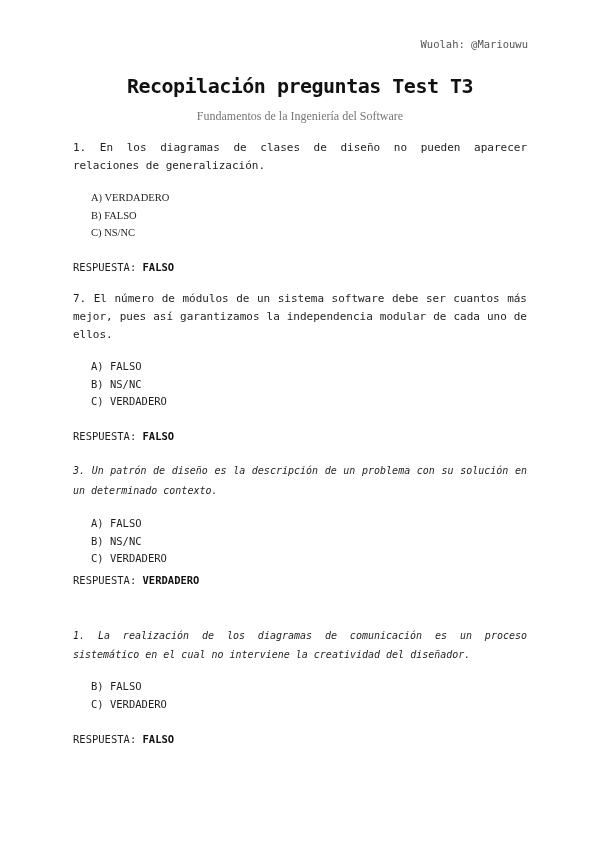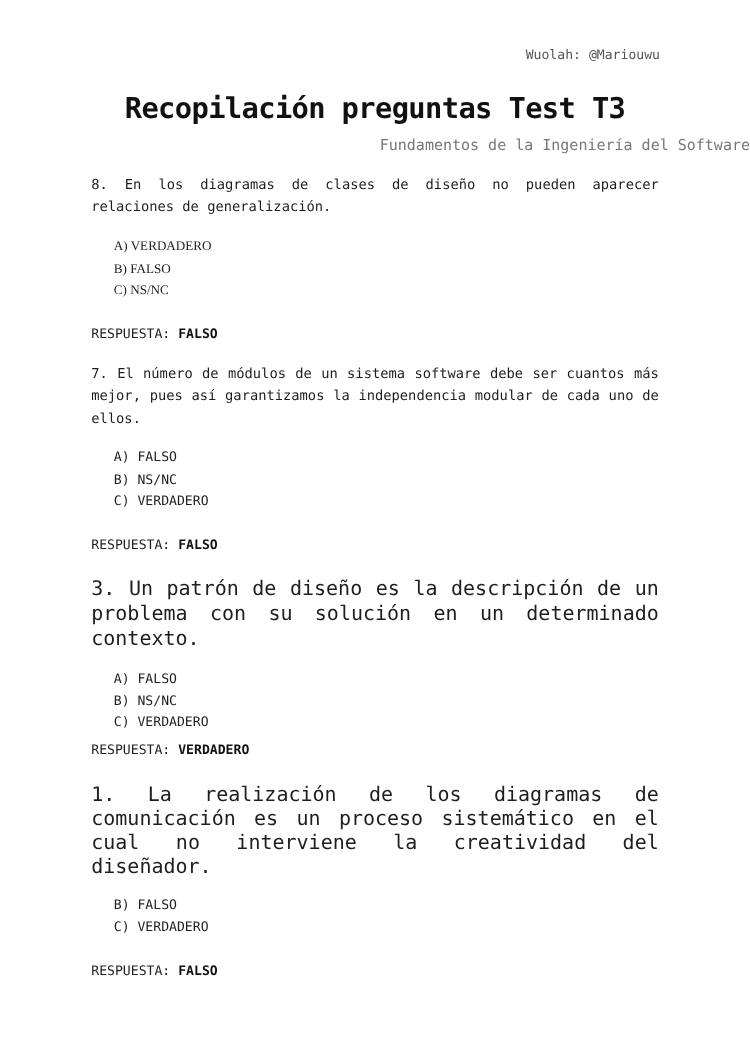--- a/index.html
+++ b/index.html
@@ -8,48 +8,48 @@
     font-family: "DejaVu Sans Mono", "Liberation Mono", monospace;
     color: #1a1a1a;
   }
   .page { position: absolute; left: 0; top: 0; width: 600px; height: 848px; }
   .author {
     position: absolute; right: 72px; top: 38px;
     font-size: 10.5px; color: #555555; letter-spacing: 0;
   }
   .title {
     position: absolute; left: 0; right: 0; top: 74px;
-    text-align: center; font-weight: bold; font-size: 23px; color: #111111;
+    text-align: center; font-weight: bold; font-size: 20px; color: #111111;
     letter-spacing: -0.5px;
   }
   .subtitle {
     position: absolute; left: 0; right: 0; top: 109px;
-    text-align: right; font-size: 12px; color: #777777;
+    text-align: center; font-size: 12px; color: #777777; font-family: Liberation Serif, serif;
   }
   .q {
     position: absolute; left: 73px; width: 454px;
     font-size: 11px; line-height: 18px; color: #1e1e1e;
   }
   .q-text { text-align: justify; text-align-last: left; margin: 0; }
-  .q-text.wide { line-height: 20px; font-size: 16px; }
+  .q-text.wide { line-height: 20px; font-size: 10px; font-style: italic; }
   .opts { margin: 0; padding: 0; list-style: none; }
   .opt { padding-left: 18px; font-size: 10.5px; line-height: 17.5px; }
   .answer { font-size: 10.5px; }
   .answer b { font-weight: bold; color: #111; }
 </style>
 </head>
 <body>
 
 <div class="page">
   <div class="author">Wuolah: @Mariouwu</div>
   <div class="title">Recopilación preguntas Test T3</div>
   <div class="subtitle">Fundamentos de la Ingeniería del Software</div>
 
   <div class="q" style="top:139px;">
-    <p class="q-text">8. En los diagramas de clases de diseño no pueden aparecer relaciones de generalización.</p>
+    <p class="q-text">1. En los diagramas de clases de diseño no pueden aparecer relaciones de generalización.</p>
     <ul class="opts" style="margin-top:14px;font-family:Liberation Serif, serif;">
       <li class="opt">A) VERDADERO</li>
       <li class="opt">B) FALSO</li>
       <li class="opt">C) NS/NC</li>
     </ul>
     <div class="answer" style="margin-top:16px;">
       <span>RESPUESTA:</span>
       <b>FALSO</b>
     </div>
   </div>

